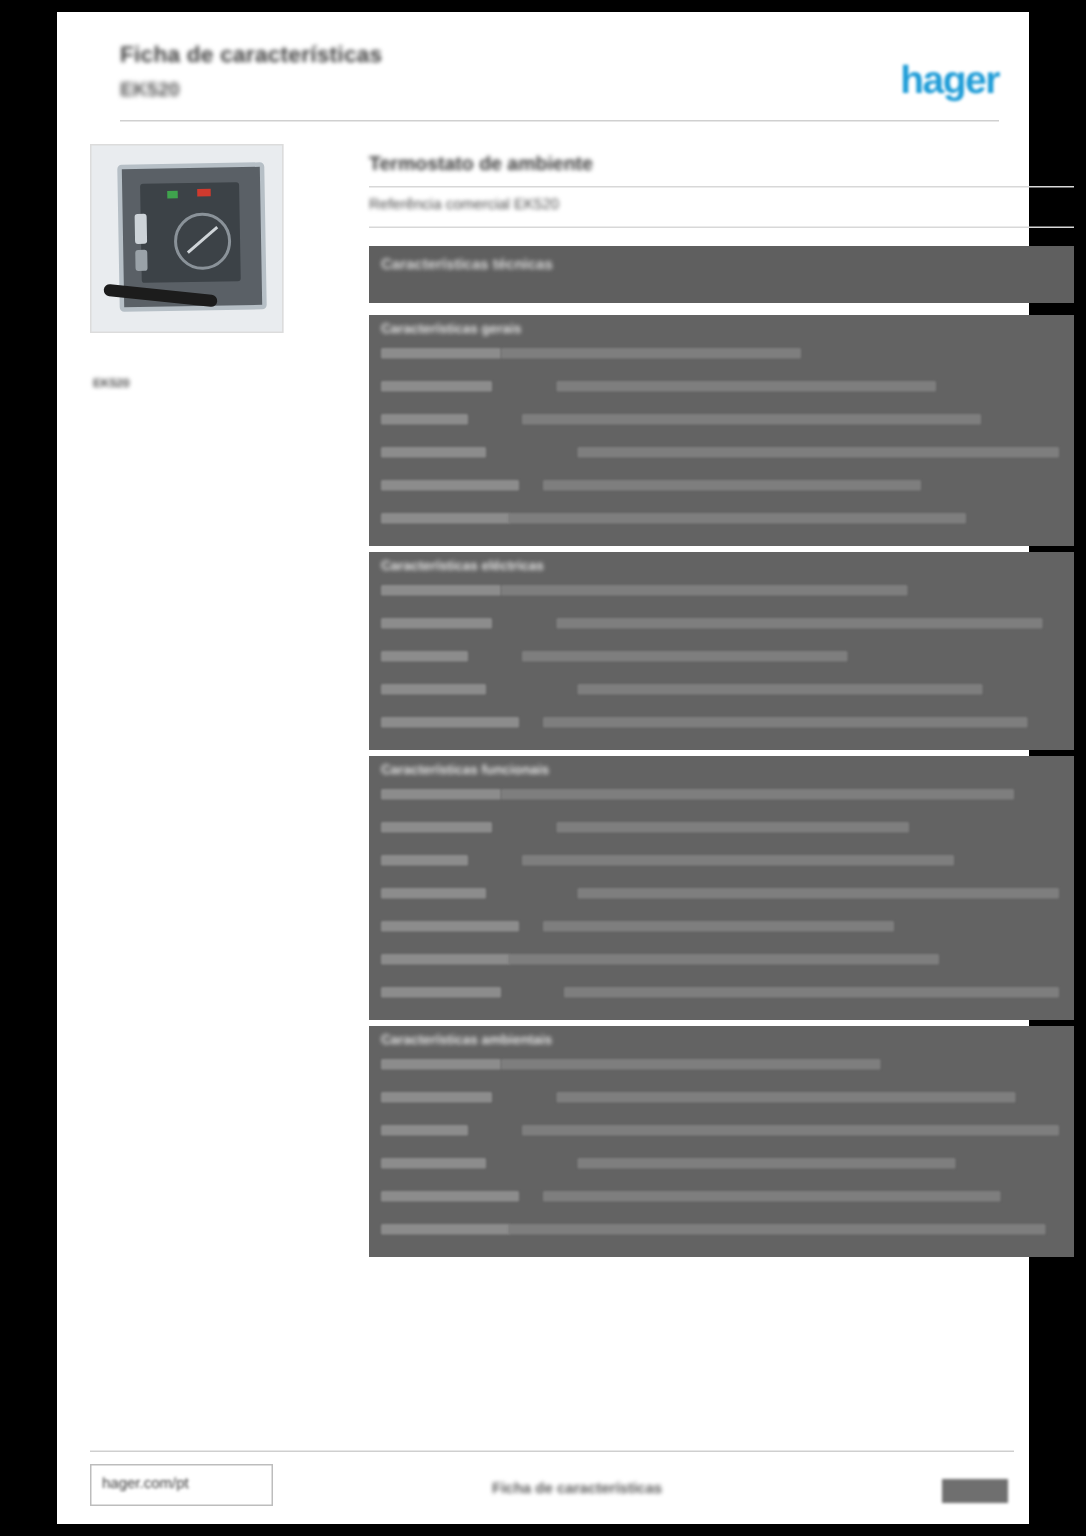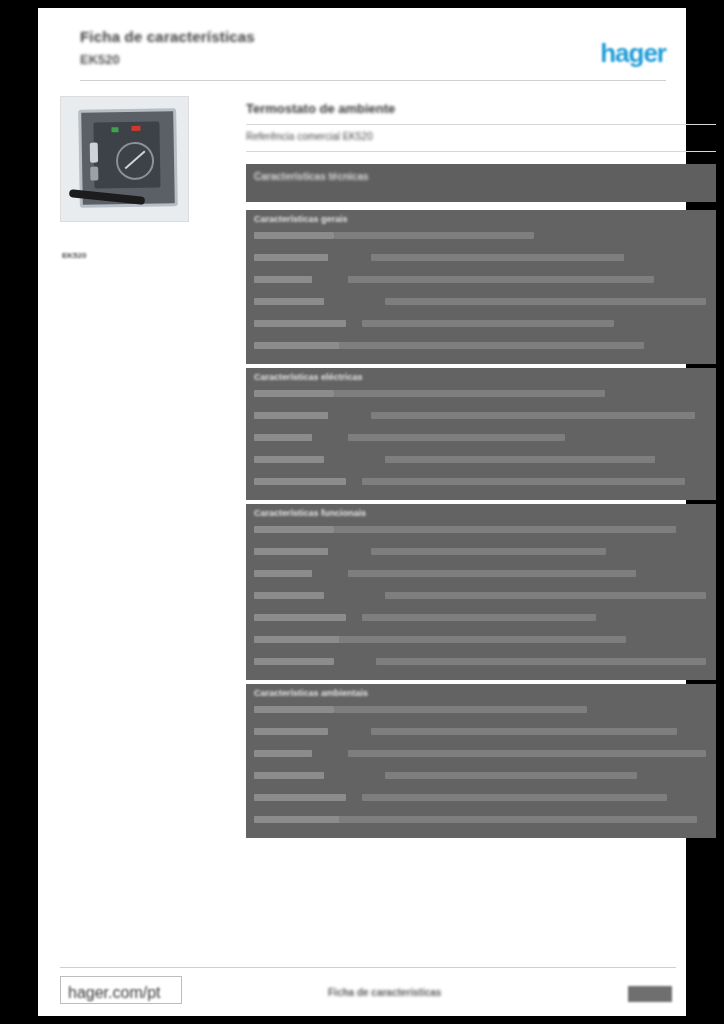--- a/index.html
+++ b/index.html
@@ -141,21 +141,21 @@
   }
   
   .footer-rule{
     position:absolute;left:22px;right:10px;bottom:48px;height:1px;background:#cfcfcf;
   }
   .footer-url{
     position:absolute;left:22px;bottom:12px;width:120px;height:26px;
     border:1px solid #bdbdbd;background:#fff;
   }
   .footer-url span{
-    position:absolute;left:7px;top:7px;font-size:16px;color:#3b3b3b;
+    position:absolute;left:7px;top:7px;font-size:10px;color:#3b3b3b;
     filter:blur(.9px);
   }
   .footer-center{
     position:absolute;left:290px;bottom:18px;
     font-size:10px;color:#5a5a5a;font-weight:bold;
     filter:blur(1.5px);
   }
   .footer-page{
     position:absolute;right:14px;bottom:14px;
     width:44px;height:16px;background:#6f6f6f;

